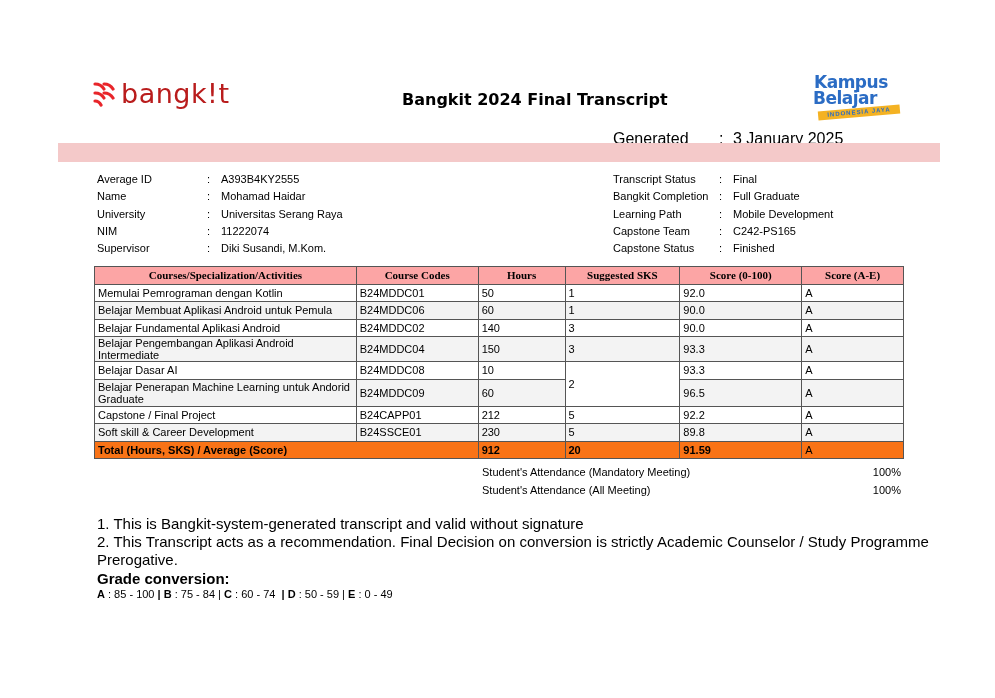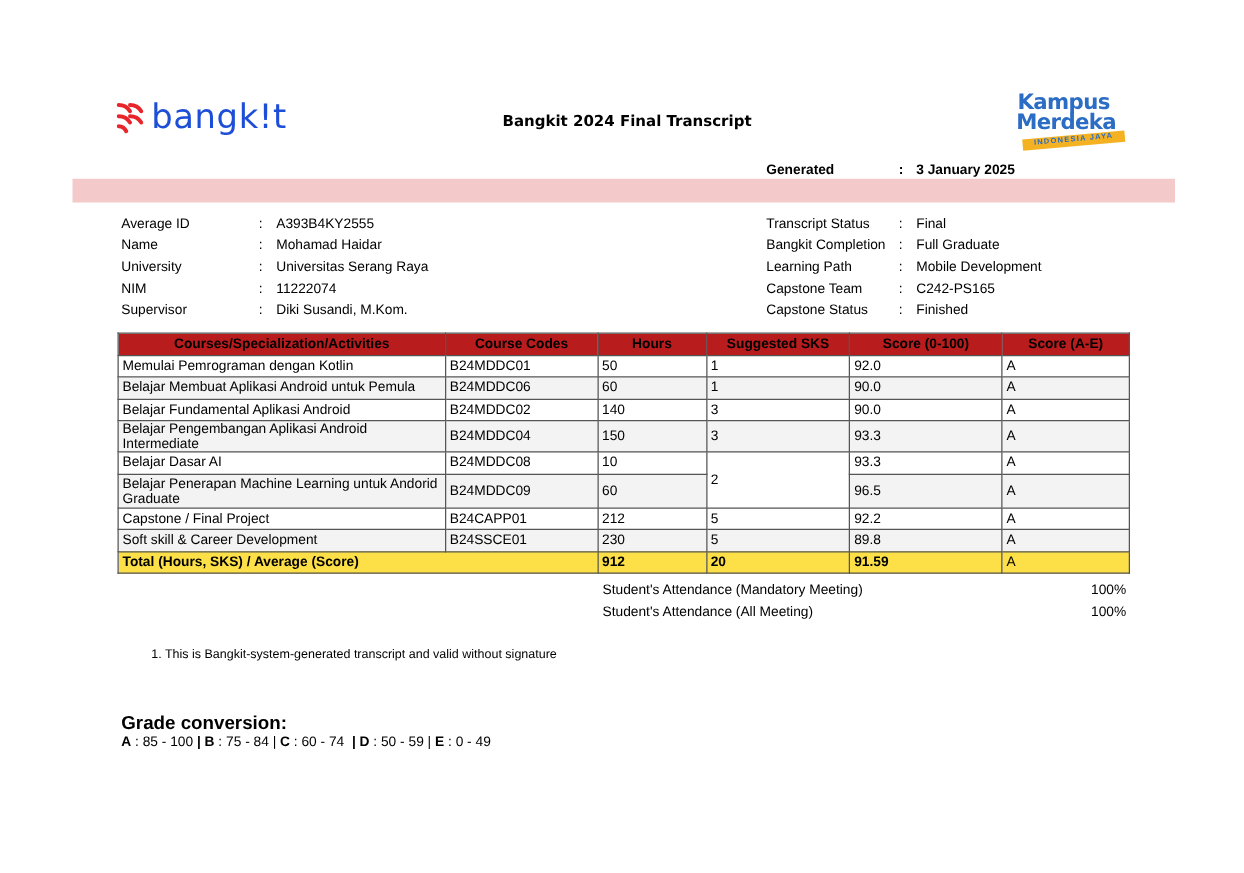--- a/index.html
+++ b/index.html
@@ -1,39 +1,39 @@
 <!DOCTYPE html>
 <html><head>
 <meta charset="utf-8">
 <style>
   html, body { margin: 0; padding: 0; background: #ffffff; }
   body { width: 995px; height: 698px; position: relative; overflow: hidden;
          font-family: "Liberation Sans", sans-serif; color: #000; font-size: 11px; }
   .abs { position: absolute; }
   .logo { left: 93px; top: 80px; display: flex; align-items: center; gap: 6px; }
   .logo-mark { width: 22px; height: 26px; }
-  .logo-text { font-family: "DejaVu Sans", sans-serif; font-size: 27px; letter-spacing: 0.5px; font-weight: 400; color: #1d4ed8; line-height: 1; }
-  .title { left: 402px; top: 90px; font-family: "DejaVu Sans", sans-serif; font-weight: bold; font-size: 12px; }
+  .logo-text { font-family: "DejaVu Sans", sans-serif; font-size: 27px; letter-spacing: 0.5px; font-weight: 400; color: #b91c1c; line-height: 1; }
+  .title { left: 402px; top: 90px; font-family: "DejaVu Sans", sans-serif; font-weight: bold; font-size: 16px; }
   .km { left: 812px; top: 74px; width: 90px; height: 48px; }
   .km-line1 { position: absolute; left: 2px; top: 0px; font-family: "DejaVu Sans", sans-serif; font-weight: bold; font-size: 17px; color: #2b6cc4; line-height: 17px; letter-spacing: -0.5px; }
   .km-line2 { position: absolute; left: 1px; top: 16px; font-family: "DejaVu Sans", sans-serif; font-weight: bold; font-size: 17px; color: #2b6cc4; line-height: 17px; letter-spacing: -0.5px; }
   .km-band { position: absolute; left: 6px; top: 34px; width: 82px; height: 9px; background: #f4b223; transform: rotate(-5deg); font-size: 6px; color: #2b6cc4; font-weight: bold; letter-spacing: 1px; line-height: 9px; text-align: center; }
-  .gen { top: 130px; font-weight: bold; font-size: 11px; }
+  .gen { top: 130px; font-weight: normal; font-size: 16px; }
   .pink { left: 58px; top: 143px; width: 882px; height: 19px; background: #f4c9c9; }
   .info { font-size: 11px; line-height: 17.3px; }
   .info .row { display: flex; }
   table.courses { position: absolute; left: 94px; top: 266px; width: 810px; border-collapse: collapse; font-size: 11px; }
   table.courses th, table.courses td { border: 1px solid #555; padding: 0 3px; height: 16.5px; }
-  table.courses th { background: #b91c1c; font-weight: bold; text-align: center; }
+  table.courses th { background: #fca5a5; font-weight: bold; text-align: center; font-family: Liberation Serif, serif; }
   table.courses td.c { }
   table.courses tr.alt td { background: #f3f3f3; }
-  table.courses tr.total td { background: #fde047; font-weight: bold; }
+  table.courses tr.total td { background: #f97316; font-weight: bold; }
   table.courses { border: 1.5px solid #333; }
   .att { font-size: 11px; line-height: 18px; }
-  .notes { font-size: 10px; line-height: 18px; margin-left: 24px; }
+  .notes { font-size: 15px; line-height: 18px; }
   .grade-title { font-weight: bold; font-size: 15px; }
   .grade-scale { font-size: 11px; }
 </style>
 </head>
 <body>
 
 <div class="abs logo">
   <svg class="logo-mark" viewBox="0 0 22 26">
     <path d="M2 3 Q8 3 11 8" stroke="#e8252a" stroke-width="3.2" fill="none" stroke-linecap="round"></path>
     <path d="M11 3 Q17 3 20 8" stroke="#e8252a" stroke-width="3.2" fill="none" stroke-linecap="round"></path>
@@ -41,21 +41,21 @@
     <path d="M11 12 Q17 12 20 17" stroke="#e8252a" stroke-width="3.2" fill="none" stroke-linecap="round"></path>
     <path d="M2 20 Q6 20 8 24" stroke="#e8252a" stroke-width="3.2" fill="none" stroke-linecap="round"></path>
   </svg>
   <span class="logo-text">bangk!t</span>
 </div>
 
 <div class="abs title">Bangkit 2024 Final Transcript</div>
 
 <div class="abs km">
   <div class="km-line1">Kampus</div>
-  <div class="km-line2">Merdeka</div>
+  <div class="km-line2">Belajar</div>
   <div class="km-band">INDONESIA JAYA</div>
 </div>
 
 <div class="abs gen" style="left:613px;">Generated</div>
 <div class="abs gen" style="left:719px;">:</div>
 <div class="abs gen" style="left:733px;">3 January 2025</div>
 
 <div class="abs pink"></div>
 
 <div class="abs info" style="left:97px; top:171px;">
@@ -213,16 +213,17 @@
     <span>100%</span>
   </div>
   <div style="display:flex; justify-content:space-between;">
     <span>Student's Attendance (All Meeting)</span>
     <span>100%</span>
   </div>
 </div>
 
 <div class="abs notes" style="left:97px; top:515px;">
   <div>1. This is Bangkit-system-generated transcript and valid without signature</div>
+  <div>2. This Transcript acts as a recommendation. Final Decision on conversion is strictly Academic Counselor / Study Programme Prerogative.</div>
 </div>
 
 <div class="abs grade-title" style="left:97px; top:570px;">Grade conversion:</div>
 <div class="abs grade-scale" style="left:97px; top:588px; white-space:pre;"><b>A</b><span> : 85 - 100 </span><b>| </b><b>B</b><span> : 75 - 84 | </span><b>C</b><span> : 60 - 74  </span><b>| </b><b>D</b><span> : 50 - 59 | </span><b>E</b><span> : 0 - 49</span></div>
 
 </body></html>

